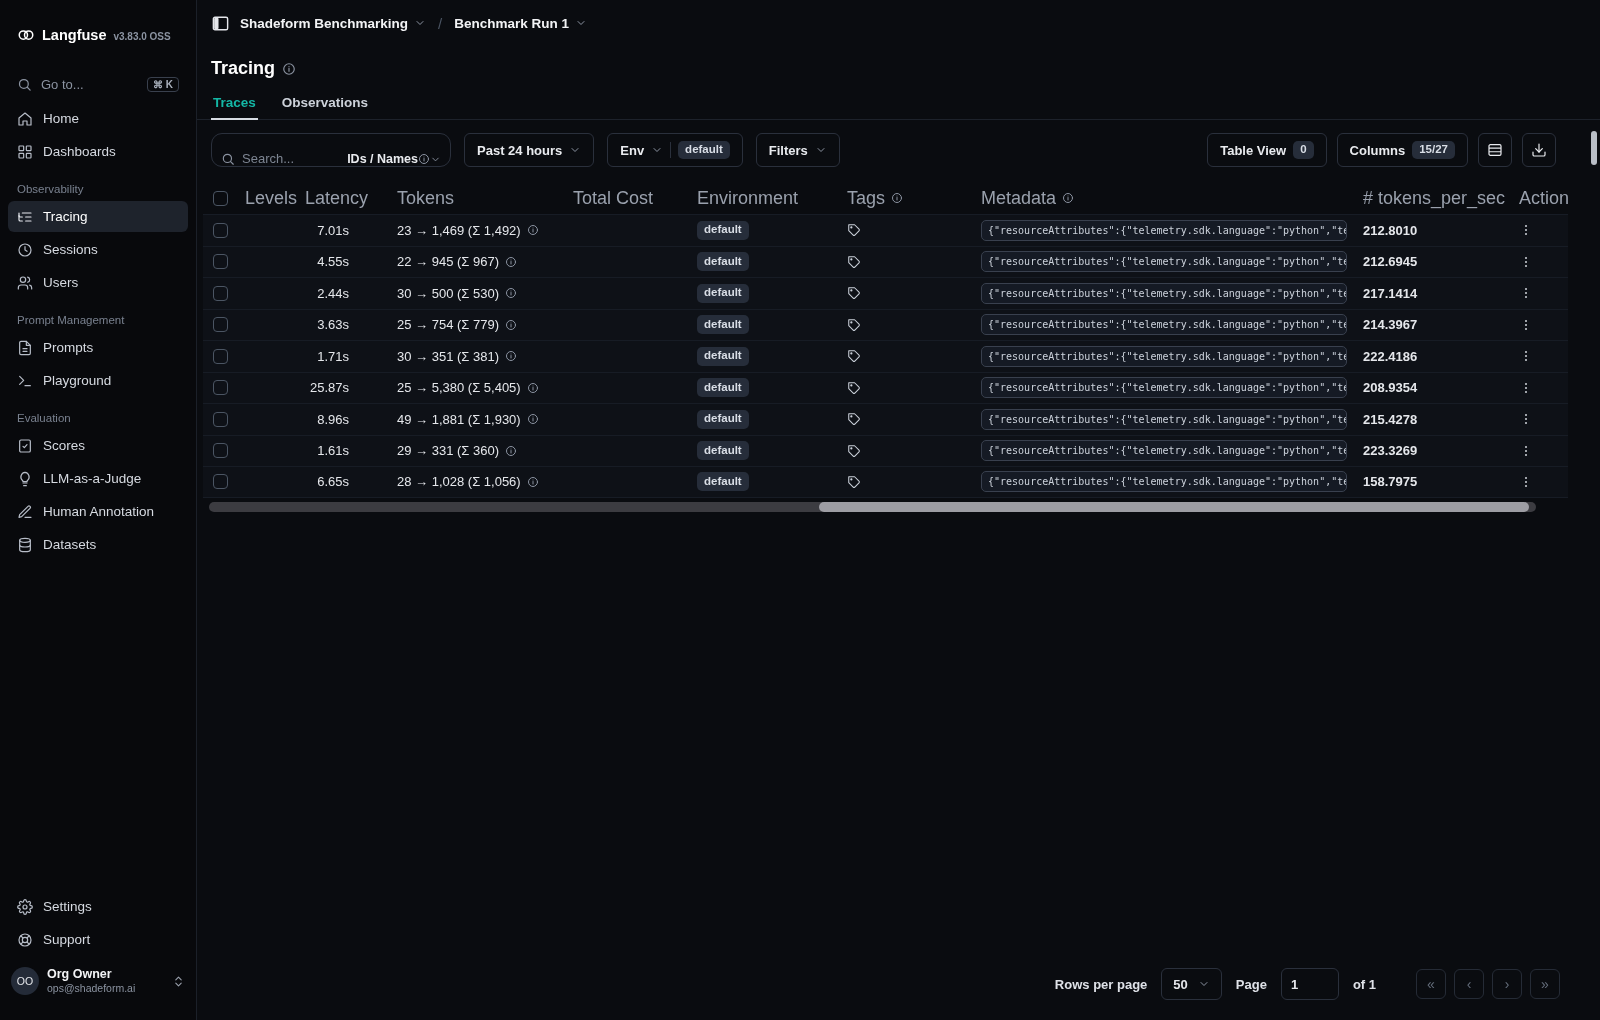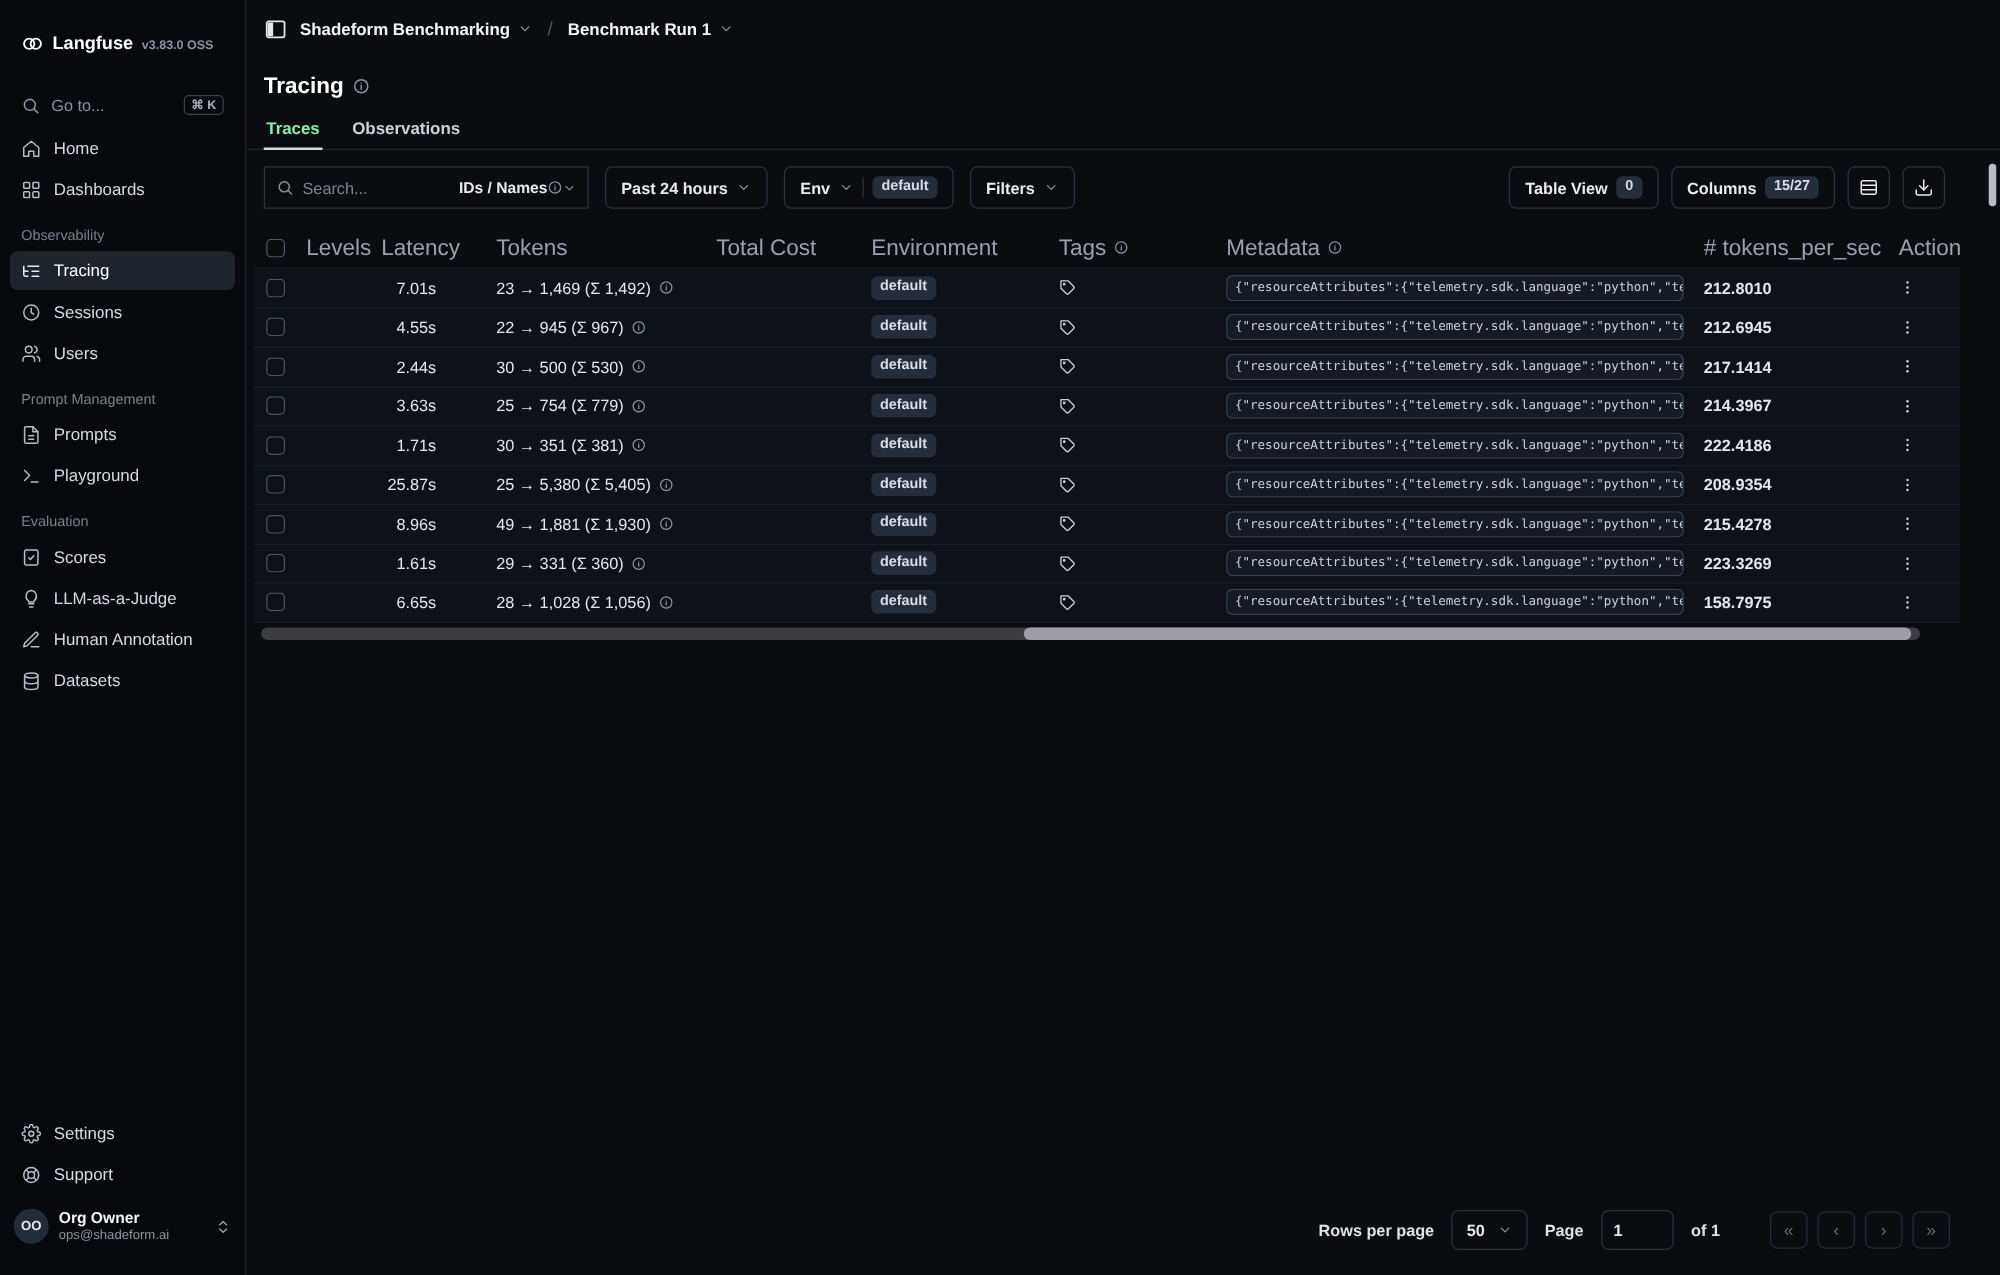--- a/index.html
+++ b/index.html
@@ -25,46 +25,46 @@
     color:#aab1bd;font-weight:600;white-space:nowrap}
   .nav-item{display:flex;align-items:center;gap:10px;height:31px;padding:0 9px;border-radius:6px;
     color:#d6dae1;font-size:13.5px;cursor:pointer;margin:1px 0;font-weight:500}
   .nav-item svg{color:#b7bdc8}
   .nav-item.active{background:var(--active_item);color:#fff}
   .nav-item.active svg{color:#e7eaef}
   .section-title{font-size:11.5px;color:#79818f;padding:15px 9px 5px;font-weight:500}
   .spacer{flex:1}
   .user-chip{display:flex;align-items:center;gap:8px;padding:10px 3px 12px;cursor:pointer}
   .avatar{width:28px;height:28px;border-radius:50%;background:#242b38;display:flex;align-items:center;
-    justify-content:center;font-size:10.5px;font-weight:700;color:#e5e7eb}
+    justify-content:center;font-size:10.5px;font-weight:400;color:#e5e7eb}
   .user-meta{line-height:1.3;min-width:0}
   .user-name{font-size:12.5px;font-weight:600;color:#f3f4f6}
   .user-email{font-size:10.5px;color:var(--text_muted)}
   .updown{margin-left:auto;color:#9aa1ad}
 
   
   .main{flex:1;min-width:0;display:flex;flex-direction:column;position:relative}
   .topbar{height:46px;display:flex;align-items:center;gap:10px;padding:0 14px}
   .panel-btn{color:#e5e7eb;cursor:pointer;display:flex}
   .crumb{display:flex;align-items:center;gap:6px;font-weight:600;font-size:13.5px;color:#f3f4f6;cursor:pointer}
   .crumb svg{color:#8b93a1}
   .crumb-sep{color:#4b5563;font-size:15px;margin:0 2px}
 
   .page-head{display:flex;align-items:center;gap:7px;padding:12px 14px 9px}
   .page-title{font-size:18px;font-weight:700;color:#fff}
   .info{color:#8b93a1;display:flex}
 
   .tabs{display:flex;gap:22px;padding:0 14px;border-bottom:1px solid #1d222b}
   .tab{padding:7px 2px 9px;color:#cdd2da;font-weight:600;font-size:13.5px;position:relative;cursor:pointer}
-  .tab.active{color:#86efac}
+  .tab.active{color:#14b8a6}
   .tab.active::after{content:"";position:absolute;left:0;right:0;bottom:-1px;height:2px;background:var(--accent_tab)}
 
   .toolbar{display:flex;align-items:center;gap:13px;padding:13px 44px 13px 14px}
-  .search-box{display:flex;align-items:center;gap:7px;border:1px solid var(--border);border-radius:0;
-    height:34px;padding:0 9px;width:260px;color:var(--text_muted)}
+  .search-box{display:flex;align-items:flex-end;gap:7px;border:1px solid var(--border);border-radius:11px;
+    height:34px;padding:0 9px;width:240px;color:var(--text_muted)}
   .search-box input{flex:1;min-width:0;background:transparent;border:0;outline:0;color:#e5e7eb;
     font-size:13px;font-family:inherit}
   .search-box input::placeholder{color:#7d8592}
   .search-mode{display:flex;align-items:center;gap:0;font-weight:600;color:#e9ebef;font-size:12.5px;
     white-space:nowrap;cursor:pointer}
   .btn{display:flex;align-items:center;gap:7px;border:1px solid var(--border);border-radius:6px;height:34px;
     padding:0 12px;color:#e9ebef;font-weight:600;font-size:13px;background:transparent;cursor:pointer;white-space:nowrap}
   .btn .chev{color:#8b93a1;display:flex}
   .badge{background:var(--badge_bg);border-radius:5px;padding:2.5px 7px;font-size:11.5px;color:#d9dee6;
     font-weight:600;line-height:1.2}

